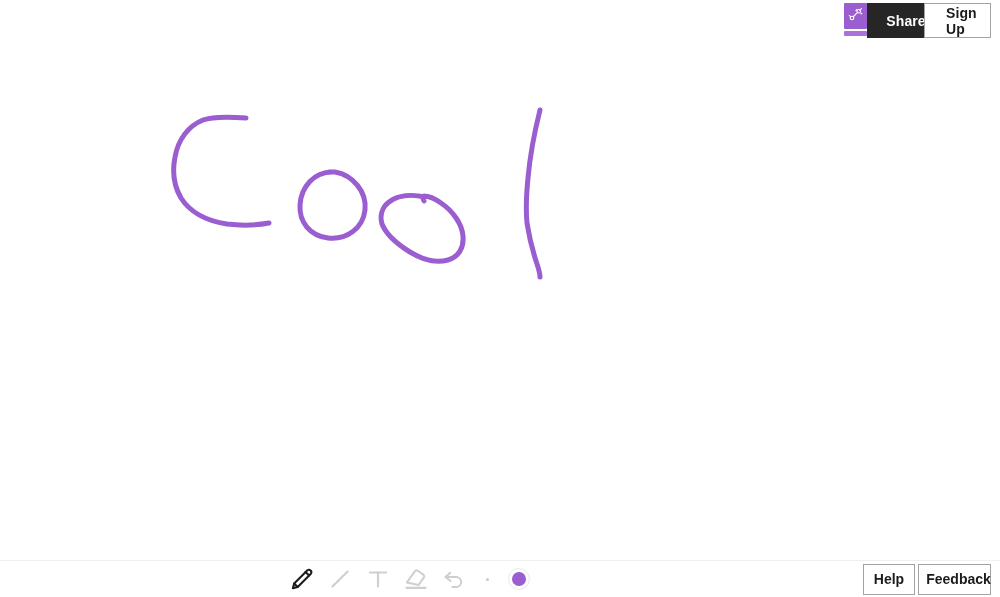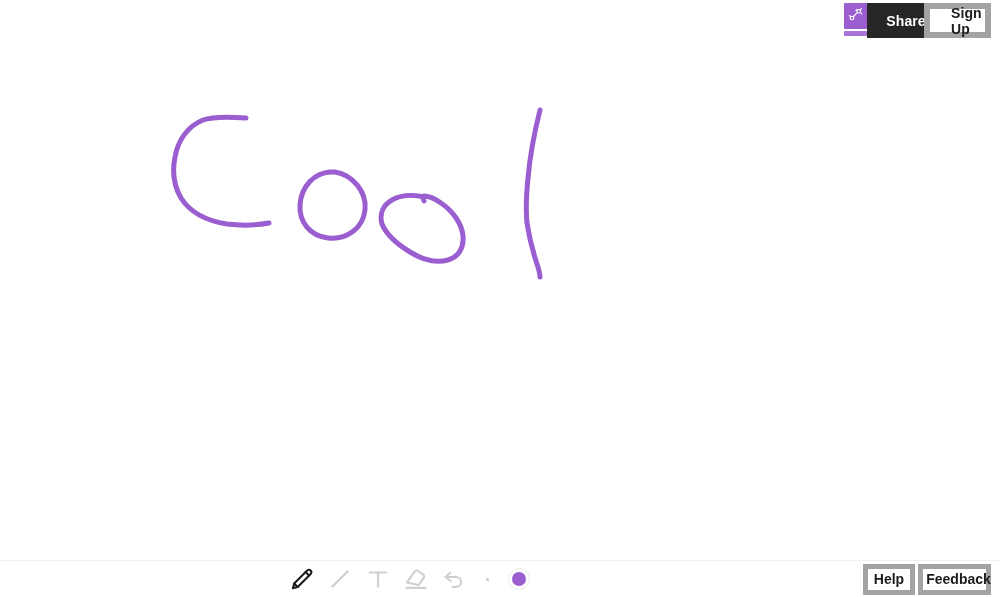--- a/index.html
+++ b/index.html
@@ -76,21 +76,21 @@
   #share-button {
     width: 57px;
     background: #262626;
     color: #ffffff;
     border: 1px solid #262626;
   }
   #signup-button {
     width: 67px;
     background: #ffffff;
     color: #1c1c1c;
-    border: 6px solid #a3a3a3;
+    border: 1px solid #a3a3a3;
   }
 
   
   #canvas-area {
     position: absolute;
     left: 0;
     top: 42px;
     right: 0;
     bottom: 36px;
     background: #ffffff;
@@ -190,21 +190,21 @@
   }
   .footer-btn {
     height: 31px;
     display: flex;
     align-items: center;
     justify-content: center;
     font-size: 14px;
     font-weight: bold;
     color: #1c1c1c;
     background: #ffffff;
-    border: 5px solid #a3a3a3;
+    border: 1px solid #a3a3a3;
     box-sizing: border-box;
     cursor: pointer;
     user-select: none;
   }
   #help-button { width: 52px; }
   #feedback-button { width: 73px; padding-left: 8px; }
 </style>
 </head>
 <body>
 

